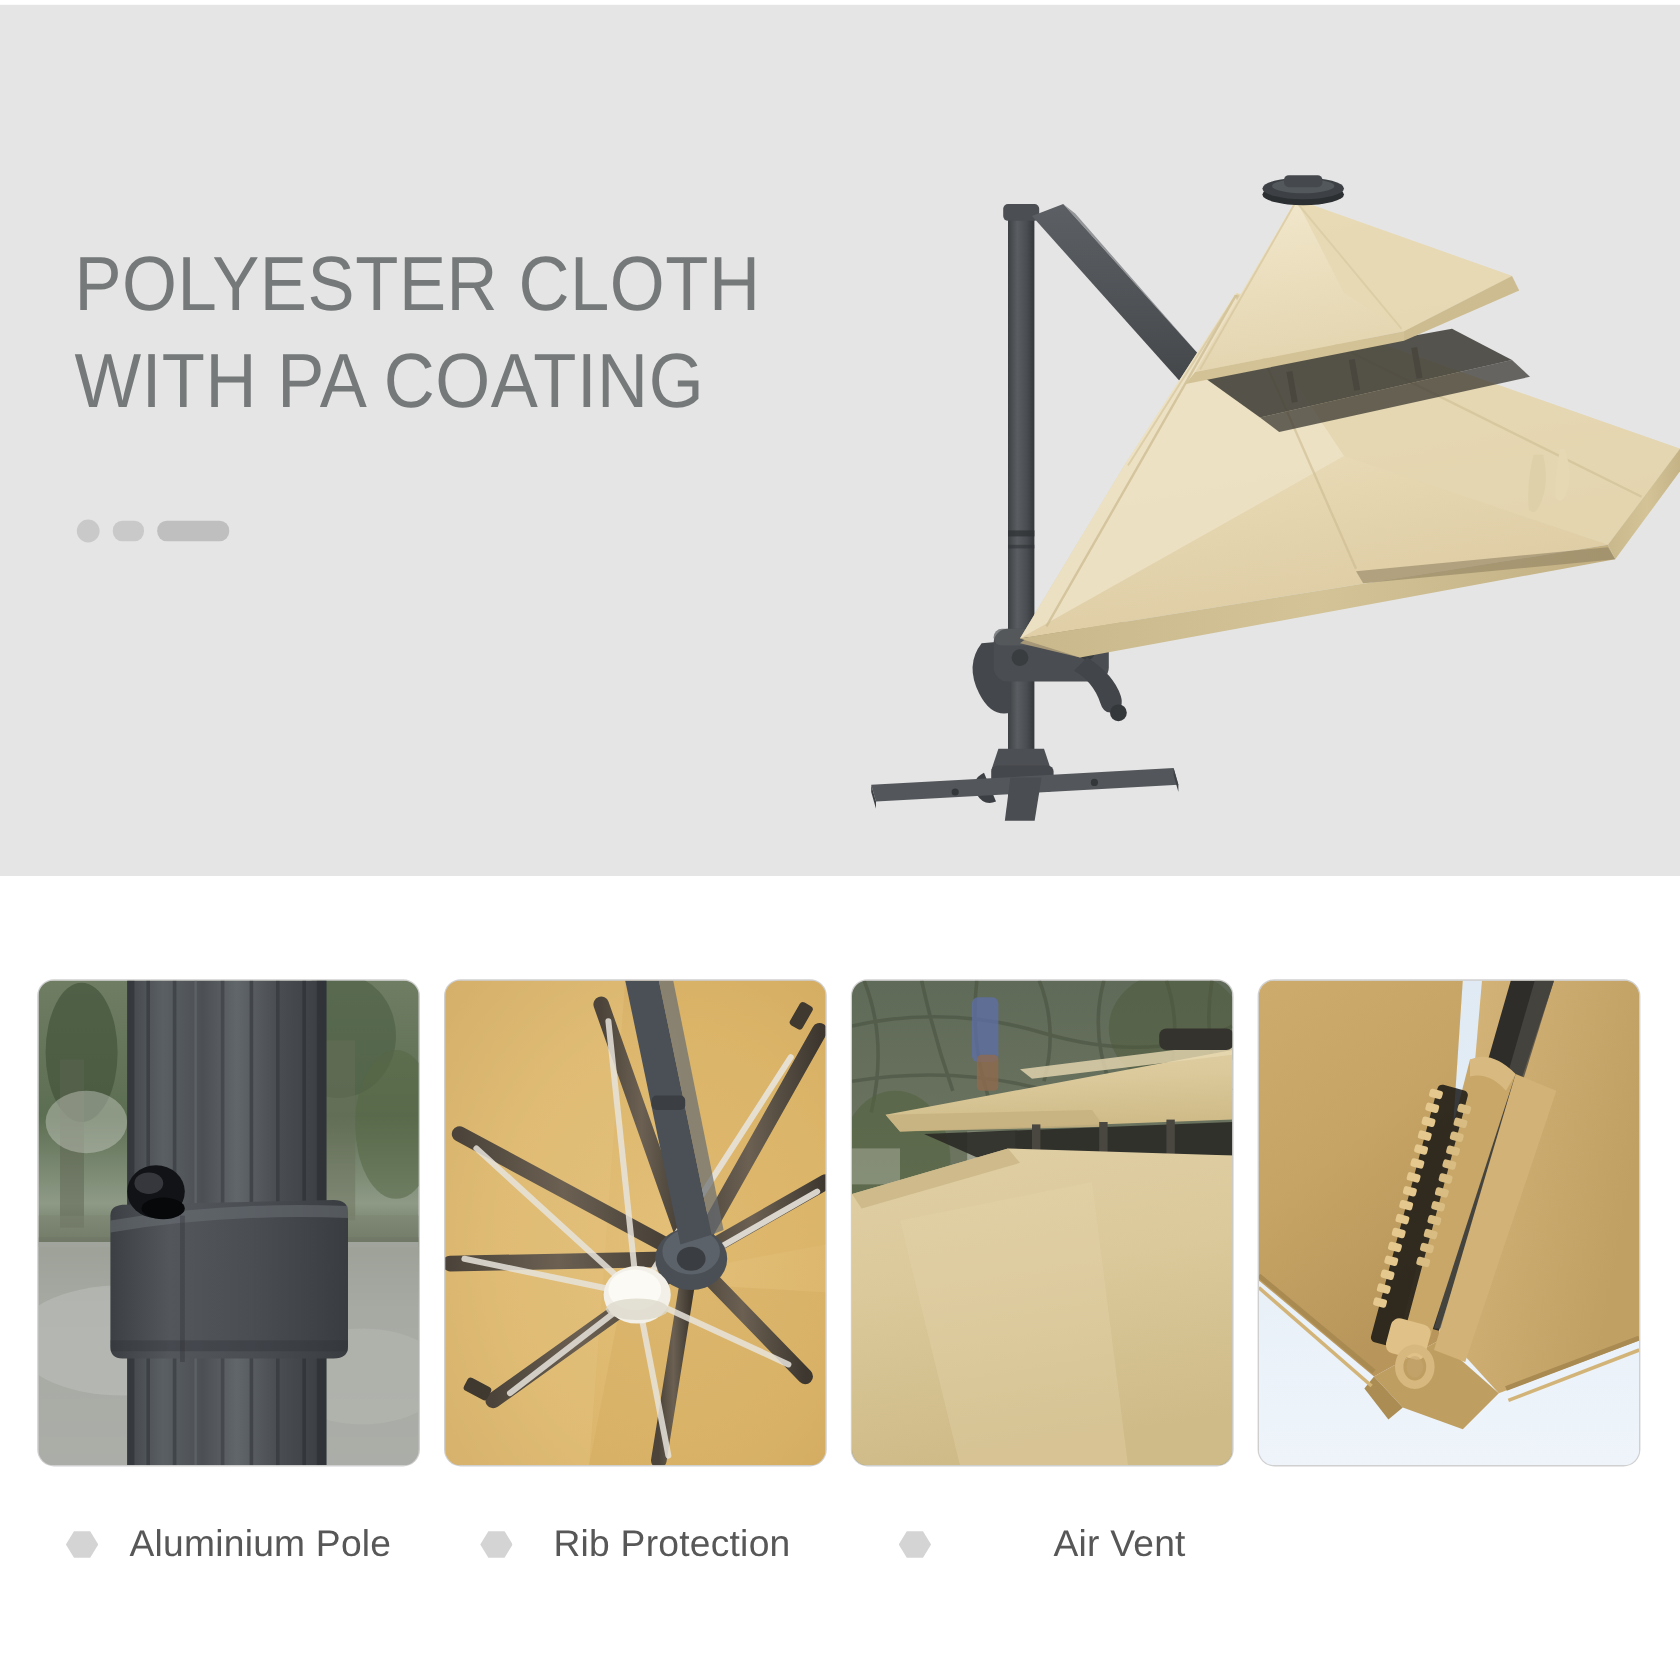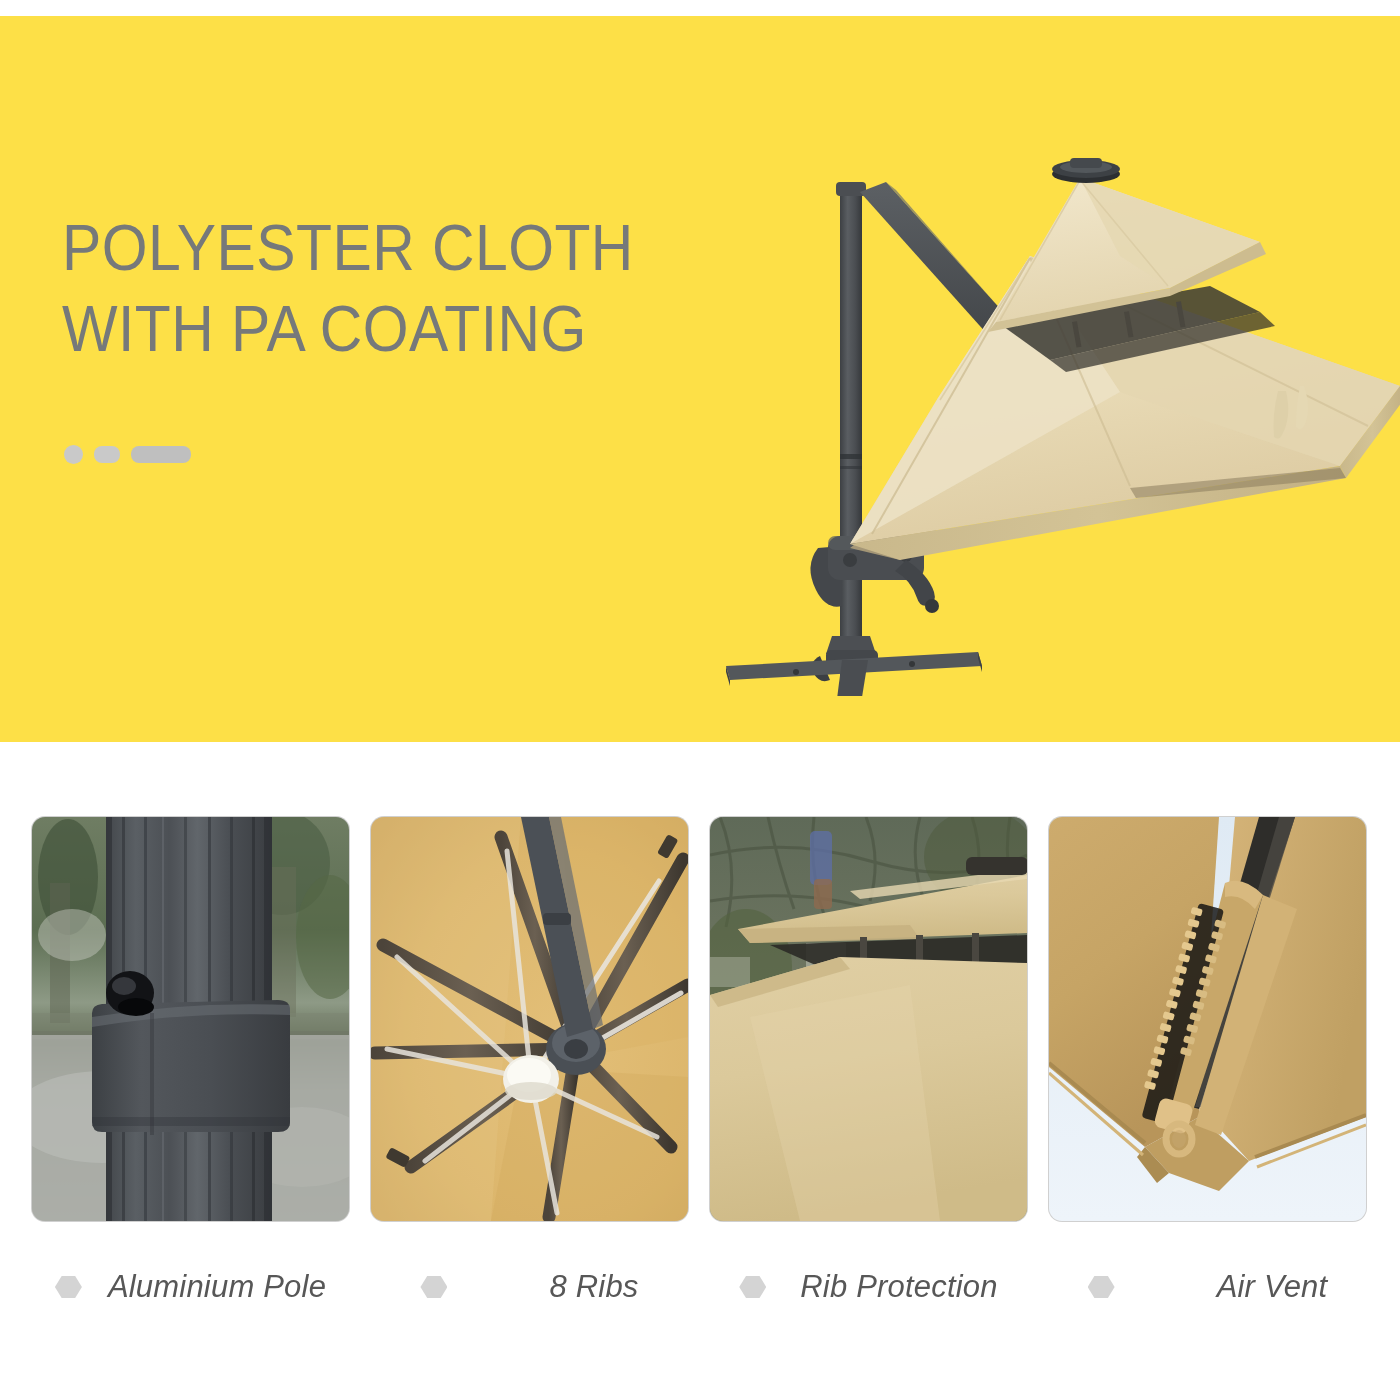--- a/index.html
+++ b/index.html
@@ -12,24 +12,24 @@
     background: #ffffff;
     font-family: "Liberation Sans", sans-serif;
     overflow: hidden;
     position: relative;
   }
 
   
   .hero {
     position: absolute;
     left: 0;
-    top: 16px;
+    top: 4px;
     width: 1400px;
     height: 726px;
-    background: #fde047;
+    background: #e5e5e5;
     overflow: hidden;
   }
   .hero-title {
     position: absolute;
     left: 62px;
     top: 192px;
     width: 760px;
     font-size: 64px;
     line-height: 1.27;
     letter-spacing: 0.5px;
@@ -109,21 +109,20 @@
     height: 70px;
     display: flex;
   }
   .label-cell {
     width: 317px;
     margin-right: 22px;
     display: flex;
     align-items: center;
     justify-content: center;
     gap: 12px;
-    font-style: italic;
   }
   .label-cell:last-child { margin-right: 0; }
   .hexbullet {
     width: 27px;
     height: 24px;
     background: #d4d4d4;
     clip-path: polygon(25% 4%, 75% 4%, 100% 50%, 75% 96%, 25% 96%, 0% 50%);
     flex: none;
   }
   .label-text {
@@ -518,24 +517,20 @@
   </div>
 </div>
 
 <div class="labels">
 
   <div class="label-cell lc-0">
     <span class="hexbullet"></span>
     <span class="label-text">Aluminium Pole</span>
   </div>
 
-  <div class="label-cell lc-1">
-    <span class="hexbullet"></span>
-    <span class="label-text">8 Ribs</span>
-  </div>
 
   <div class="label-cell lc-3">
     <span class="hexbullet"></span>
     <span class="label-text">Rib Protection</span>
   </div>
 
   <div class="label-cell lc-2">
     <span class="hexbullet"></span>
     <span class="label-text">Air Vent</span>
   </div>

